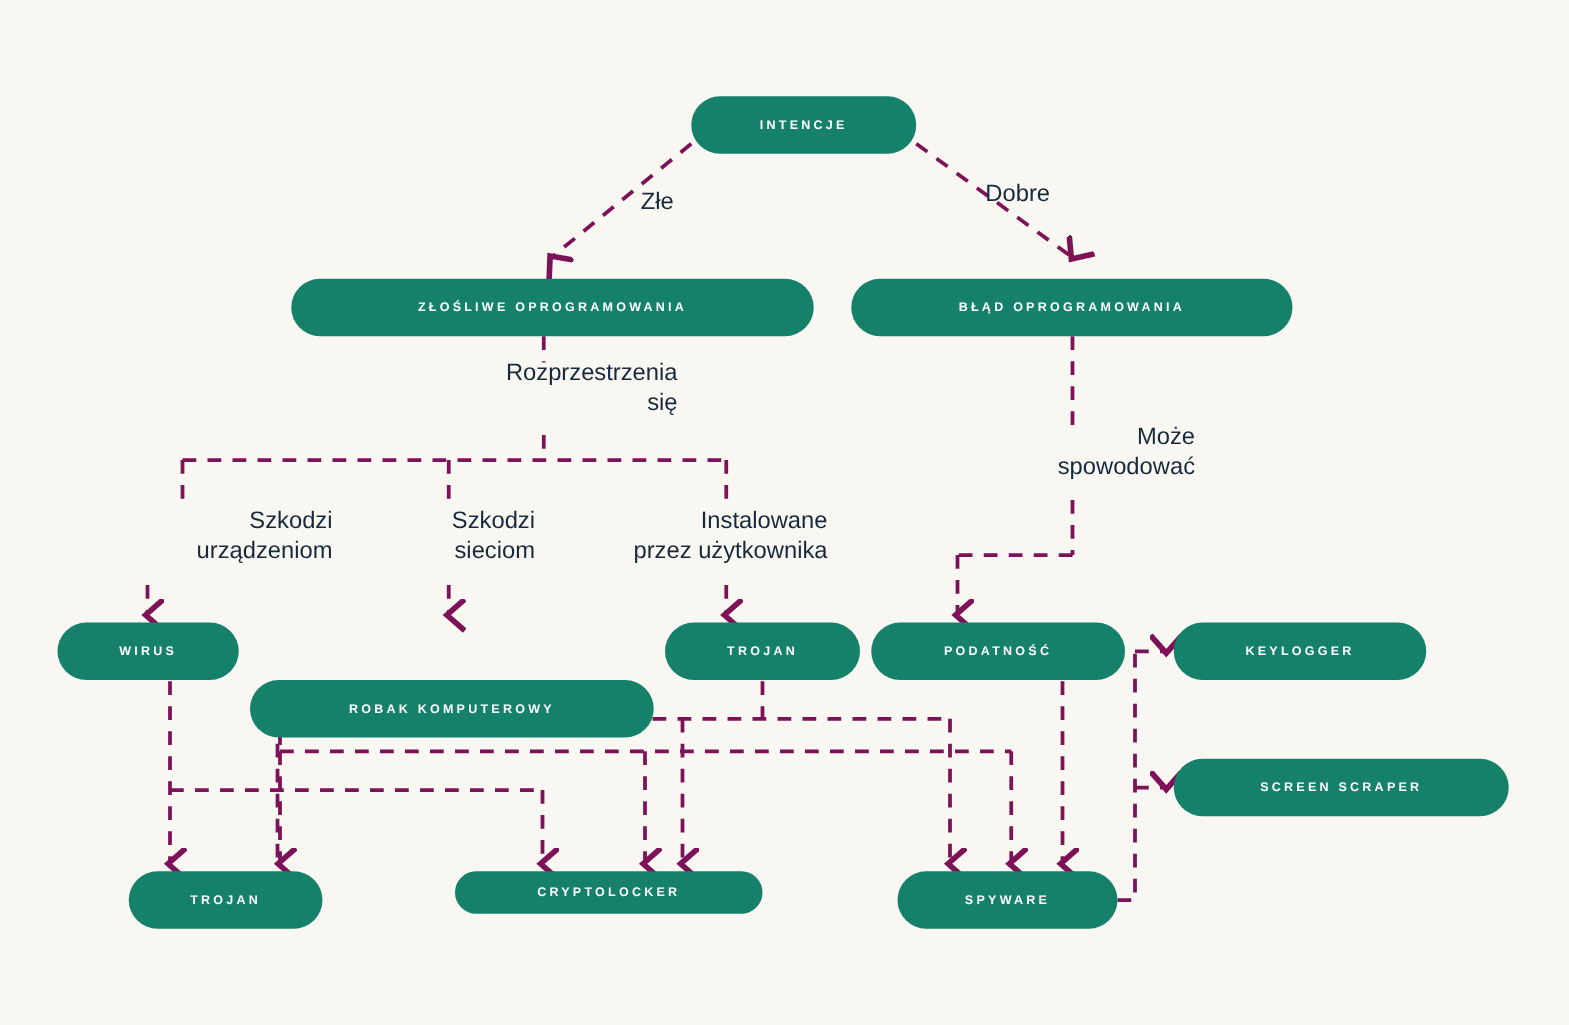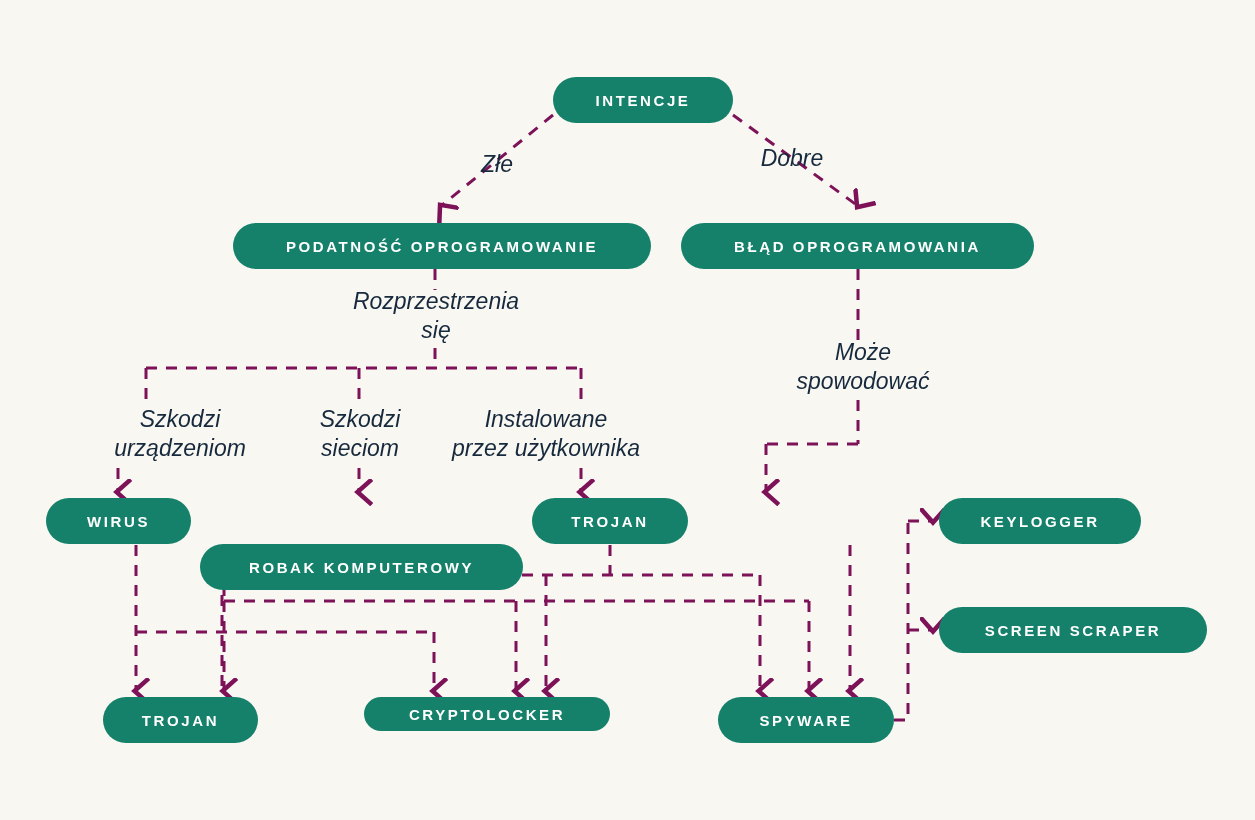--- a/index.html
+++ b/index.html
@@ -26,38 +26,37 @@
   .node {
     position: absolute;
     display: flex;
     align-items: center;
     justify-content: center;
     background: #15816a;
     color: #ffffff;
     border-radius: 999px;
     font-family: "Liberation Sans", sans-serif;
     font-weight: bold;
-    font-size: 15px;
+    font-size: 10px;
     letter-spacing: 2.6px;
     text-align: center;
     box-sizing: border-box;
     white-space: nowrap;
     z-index: 2;
   }
   .edge-label {
     position: absolute;
     color: #17293d;
     font-family: "Liberation Sans", sans-serif;
-    font-size: 23px;
+    font-size: 19px;
     font-weight: normal;
     line-height: 1.28;
-    text-align: center;
+    text-align: right;
     white-space: pre-line;
     z-index: 3;
-    font-style: italic;
   }
 </style>
 </head>
 <body>
 
 <div id="canvas">
 
   <svg id="edges" viewBox="0 0 1255 820">
     <defs>
       <marker id="arrow" markerWidth="9" markerHeight="9" refX="4.3" refY="4.5" orient="auto" markerUnits="strokeWidth">
@@ -113,39 +112,42 @@
       <path d="M 908,521 L 933,521" marker-end="url(#arrow)"></path>
       <path d="M 908,630 L 933,630" marker-end="url(#arrow)"></path>
     </g>
   </svg>
 
   <div class="node" style="left:553px; top:77px; width:180px; height:46px;">
     <span>INTENCJE</span>
   </div>
 
   <div class="node" style="left:233px; top:223px; width:418px; height:46px;">
-    <span>PODATNOŚĆ OPROGRAMOWANIE</span>
+    <span>ZŁOŚLIWE OPROGRAMOWANIA</span>
   </div>
 
   <div class="node" style="left:681px; top:223px; width:353px; height:46px;">
     <span>BŁĄD OPROGRAMOWANIA</span>
   </div>
 
   <div class="node" style="left:46px; top:498px; width:145px; height:46px;">
     <span>WIRUS</span>
   </div>
 
   <div class="node" style="left:200px; top:498px; width:323px; height:46px;margin-top:46px;">
     <span>ROBAK KOMPUTEROWY</span>
   </div>
 
   <div class="node" style="left:532px; top:498px; width:156px; height:46px;">
     <span>TROJAN</span>
   </div>
 
+  <div class="node" style="left:697px; top:498px; width:203px; height:46px;">
+    <span>PODATNOŚĆ</span>
+  </div>
 
   <div class="node" style="left:939px; top:498px; width:202px; height:46px;justify-content:center;">
     <span>KEYLOGGER</span>
   </div>
 
   <div class="node" style="left:939px; top:607px; width:268px; height:46px;">
     <span>SCREEN SCRAPER</span>
   </div>
 
   <div class="node" style="left:103px; top:697px; width:155px; height:46px;">

